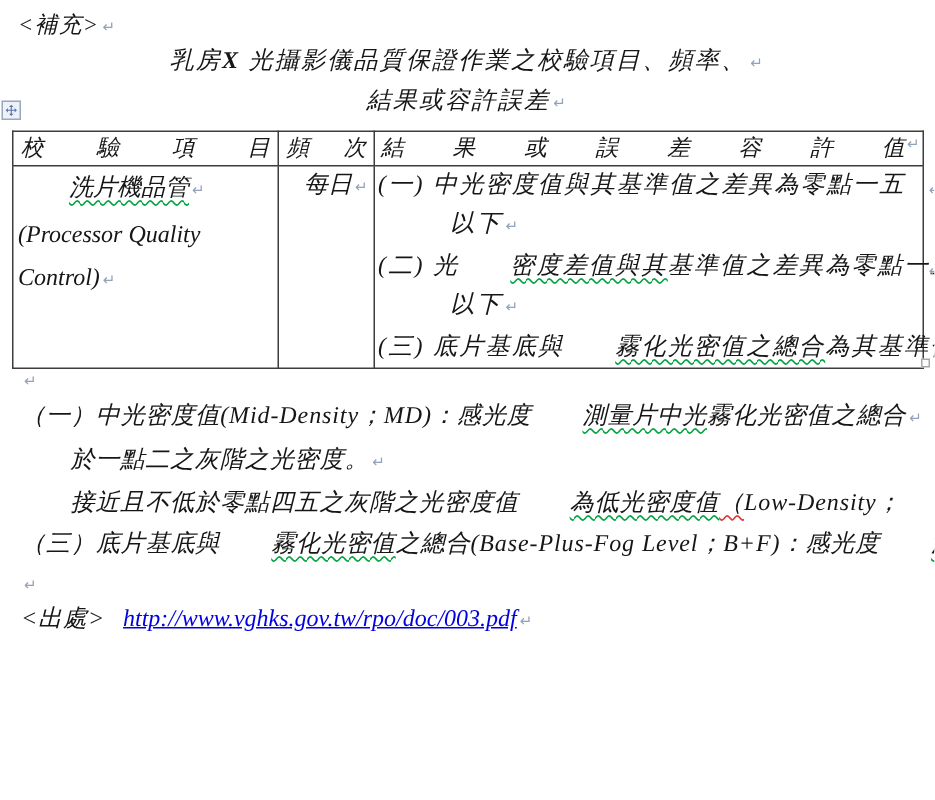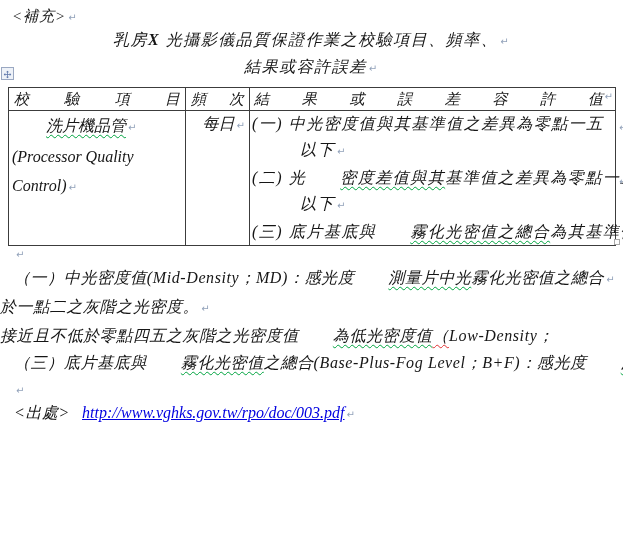--- a/index.html
+++ b/index.html
@@ -29,21 +29,21 @@
   .c3 .ind{padding-left:50px;}
   .om{position:absolute;right:-14px;top:4px;}
   .wg{text-decoration:underline;text-decoration-style:wavy;text-decoration-color:#00a33e;
       text-decoration-thickness:1px;text-underline-offset:3px;margin-left:34px;}
   .wr{text-decoration:underline;text-decoration-style:wavy;text-decoration-color:#e03232;
       text-decoration-thickness:1px;text-underline-offset:3px;}
   .notes{position:absolute;left:0;top:242px;width:623px;font-size:16px;letter-spacing:0.6px;}
   .nl{line-height:27px;white-space:nowrap;}
   .p0{height:22px;line-height:22px;padding-left:14px;}
   .i0{padding-left:14px;}
-  .i1{}
+  .i1{padding-left:47px;}
   .blank{height:22px;line-height:22px;padding-left:14px;}
   .src{padding-left:14px;line-height:26px;white-space:nowrap;}
   .link{color:#0000e0;text-decoration:underline;margin-left:12px;letter-spacing:0;}
 </style>
 </head>
 <body>
 
 <div class="page">
 
   <div class="sup"><span>&lt;補充&gt;</span><span class="mark">↵</span></div>

